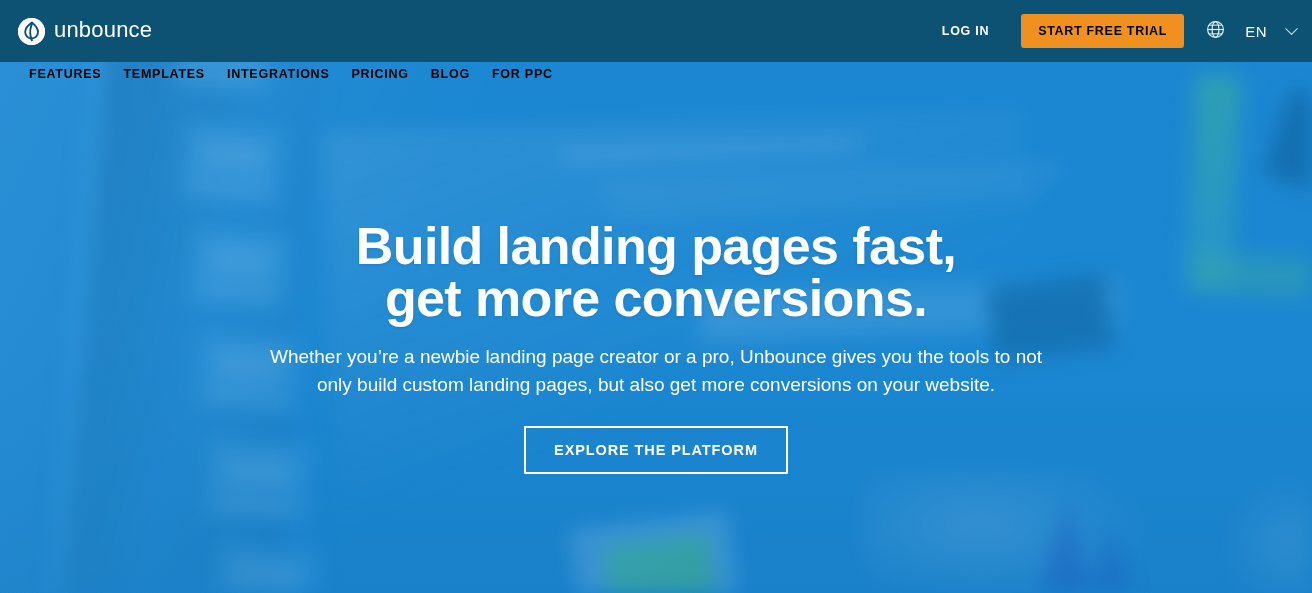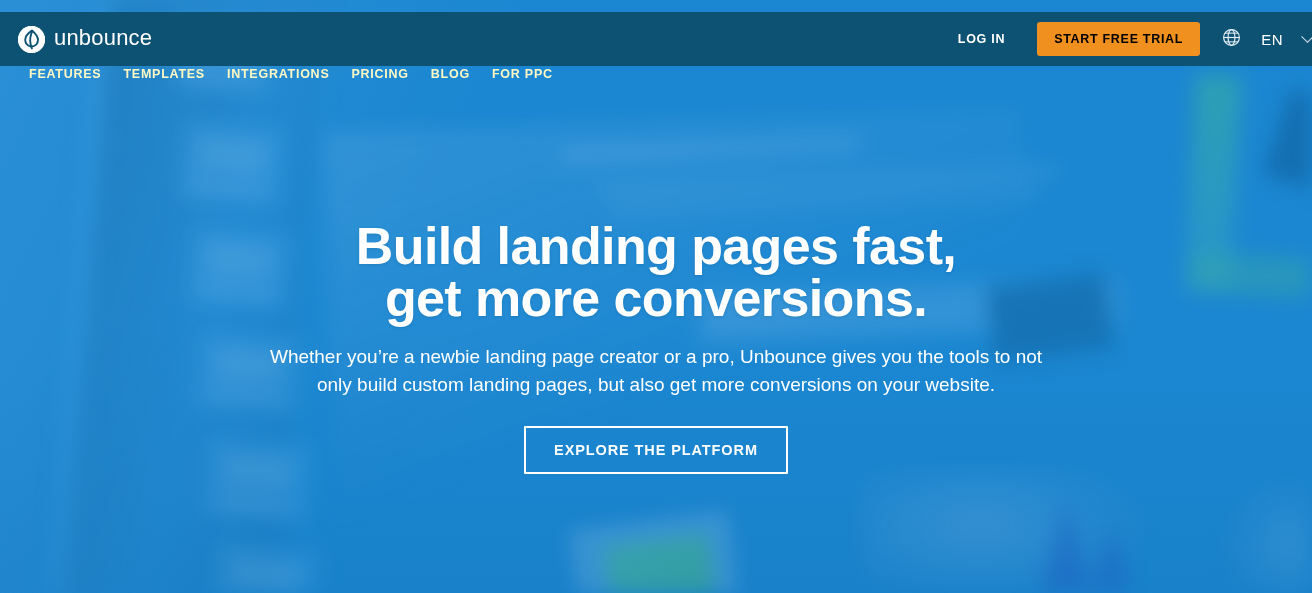--- a/index.html
+++ b/index.html
@@ -168,22 +168,22 @@
     left:0; top:0;
     width:1312px; height:593px;
     background:
       linear-gradient(115deg, rgba(255,255,255,.07) 0%, rgba(255,255,255,0) 34%),
       linear-gradient(0deg, rgba(10,90,150,.13) 0%, rgba(255,255,255,0) 45%);
   }
 
   
   .topbar {
     position:absolute;
-    left:0; top:12px;
-    width:1312px; height:54px;
+    left:0; top:0;
+    width:1312px; height:62px;
     background:#0d5273;
     z-index:10;
     display:flex;
     align-items:center;
   }
   .logo {
     display:flex;
     align-items:center;
     gap:9px;
     margin-left:18px;
@@ -203,20 +203,21 @@
     font-weight:400;
     line-height:1;
     padding-bottom:2px;
   }
 
   .topbar-right {
     margin-left:auto;
     display:flex;
     align-items:center;
     gap:0;
+    padding-right:16px;
   }
   .login-link {
     color:#ffffff;
     font-size:12.5px;
     font-weight:700;
     letter-spacing:.7px;
     text-decoration:none;
     padding:6px 10px;
     margin-right:22px;
     cursor:pointer;
@@ -260,21 +261,21 @@
     position:absolute;
     left:0; top:48px;
     width:1312px; height:51px;
     z-index:9;
     display:flex;
     align-items:center;
     padding-left:18px;
     gap:0;
   }
   .nav-item {
-    color:#fef9c3;
+    color:#000000;
     font-size:12.5px;
     font-weight:700;
     letter-spacing:.75px;
     text-decoration:none;
     padding:8px 11px;
     cursor:pointer;
     white-space:nowrap;
   }
 
   

